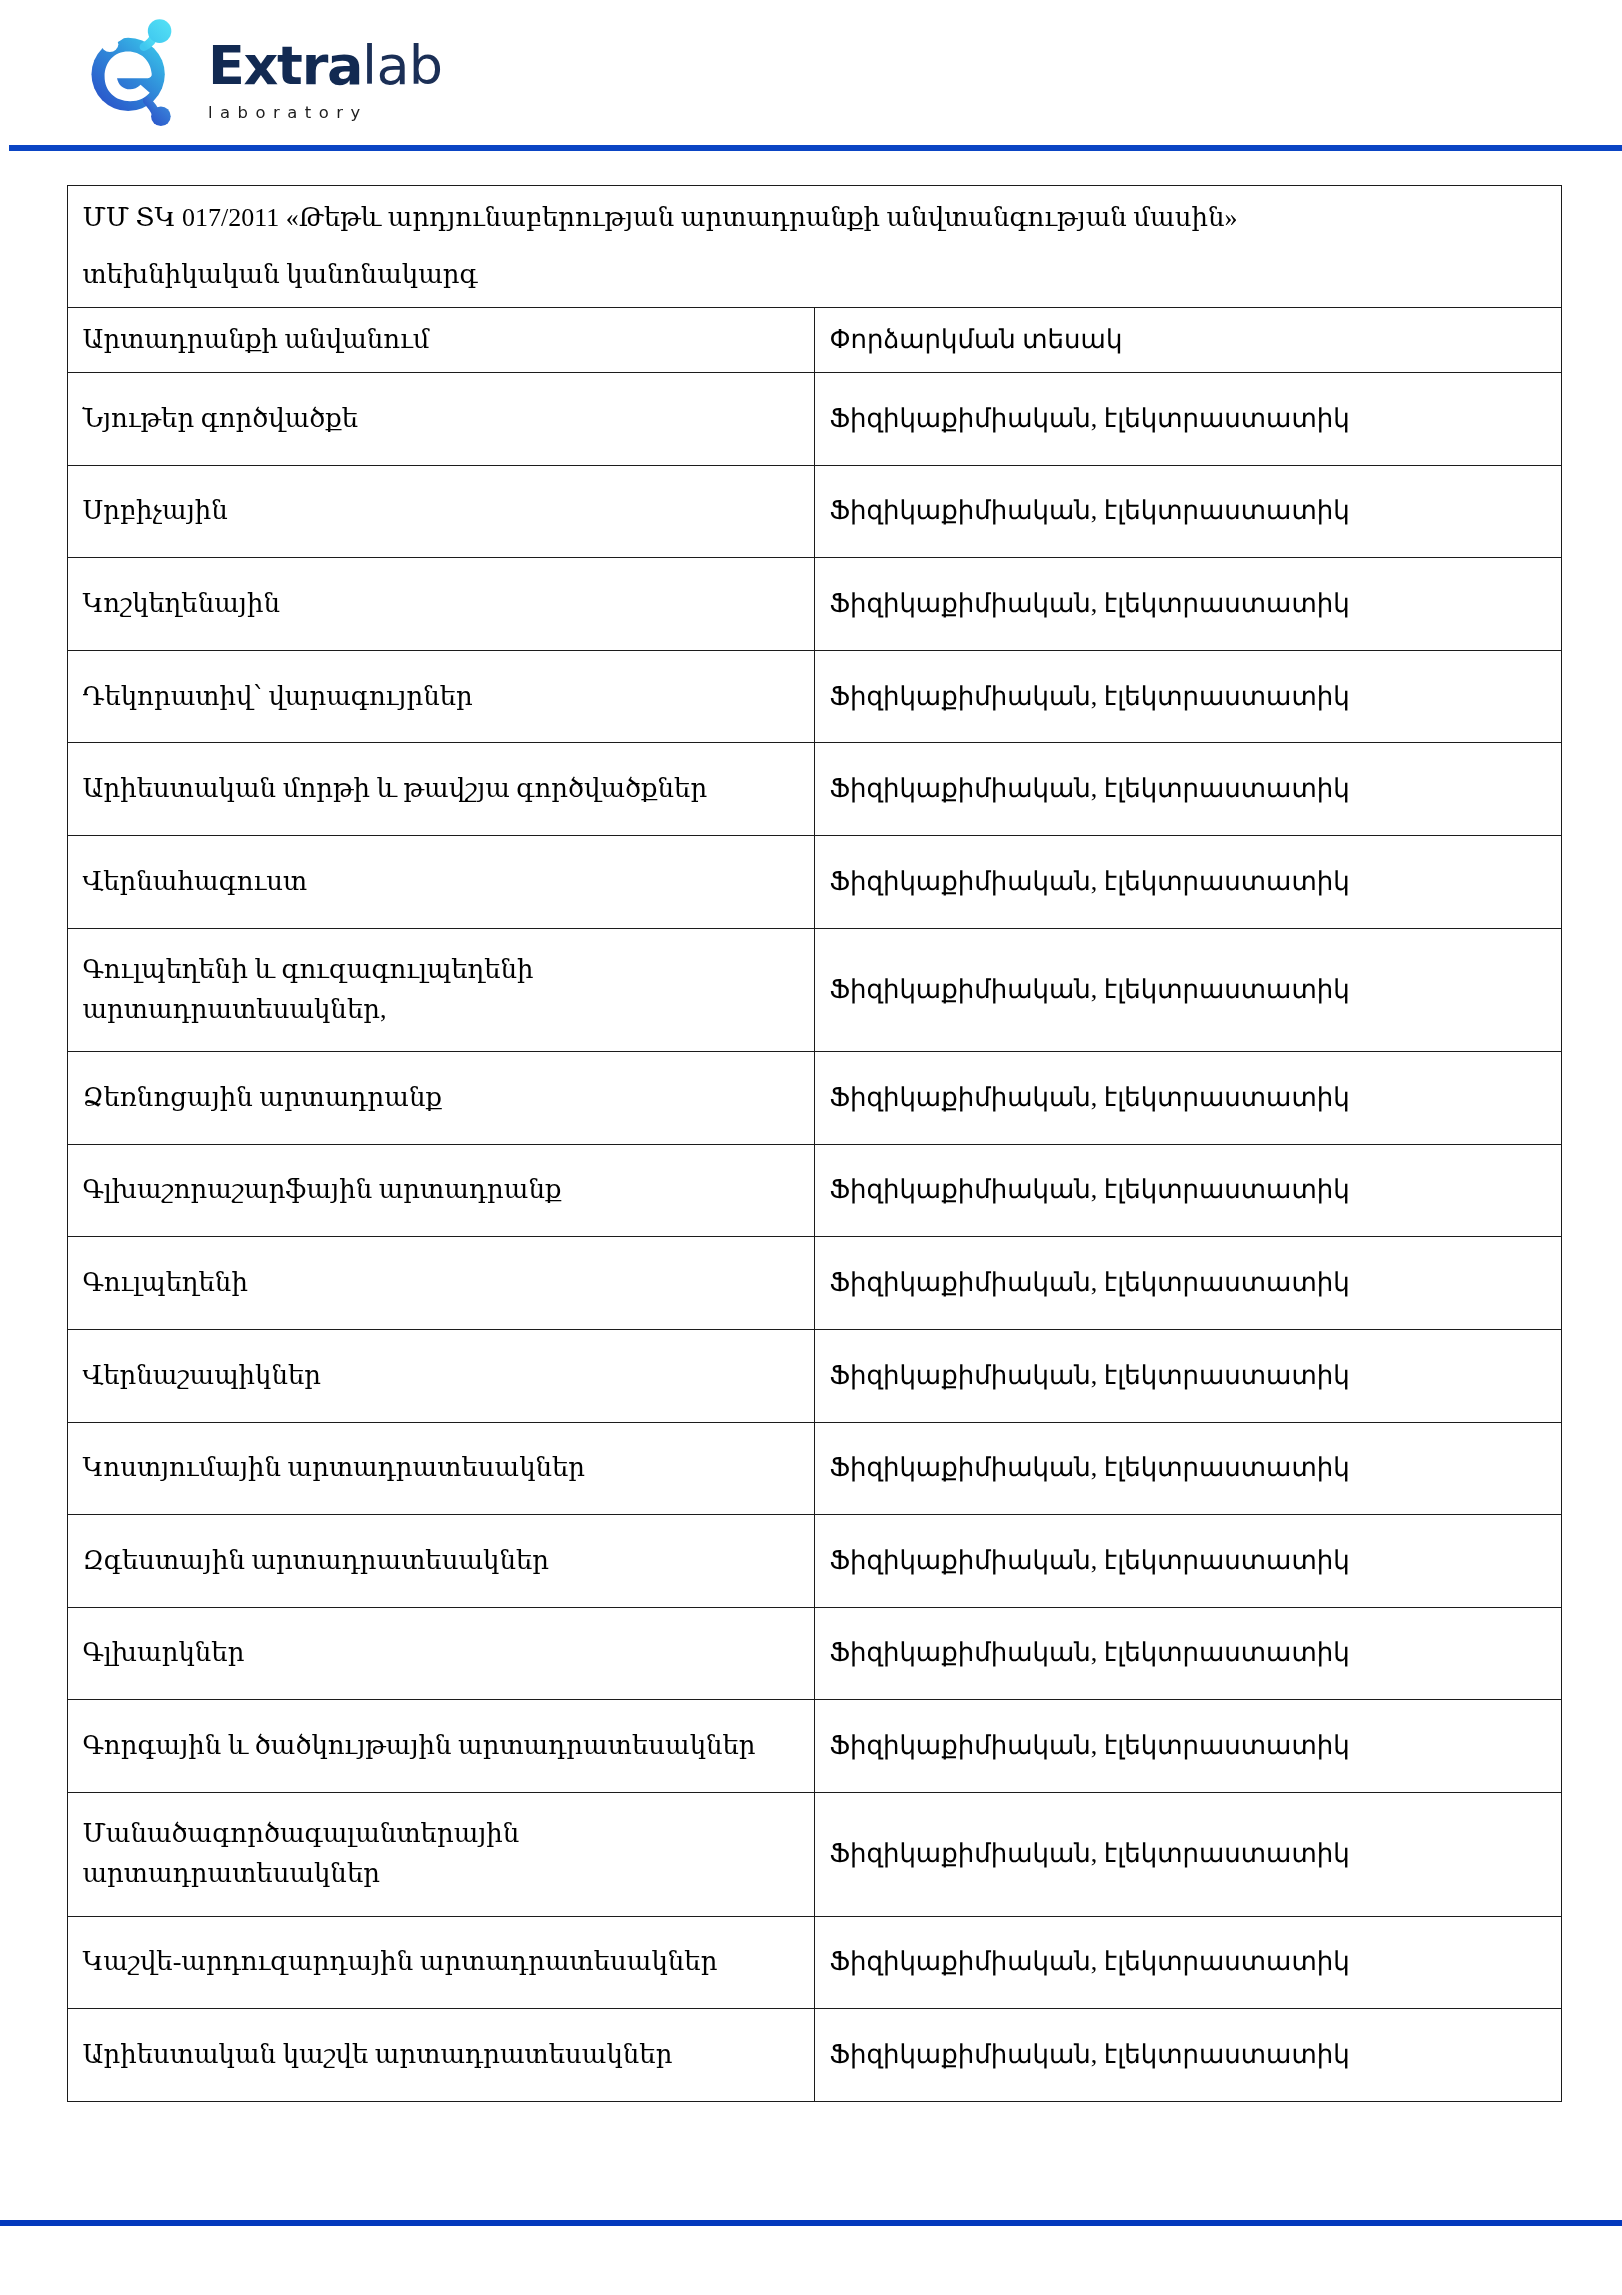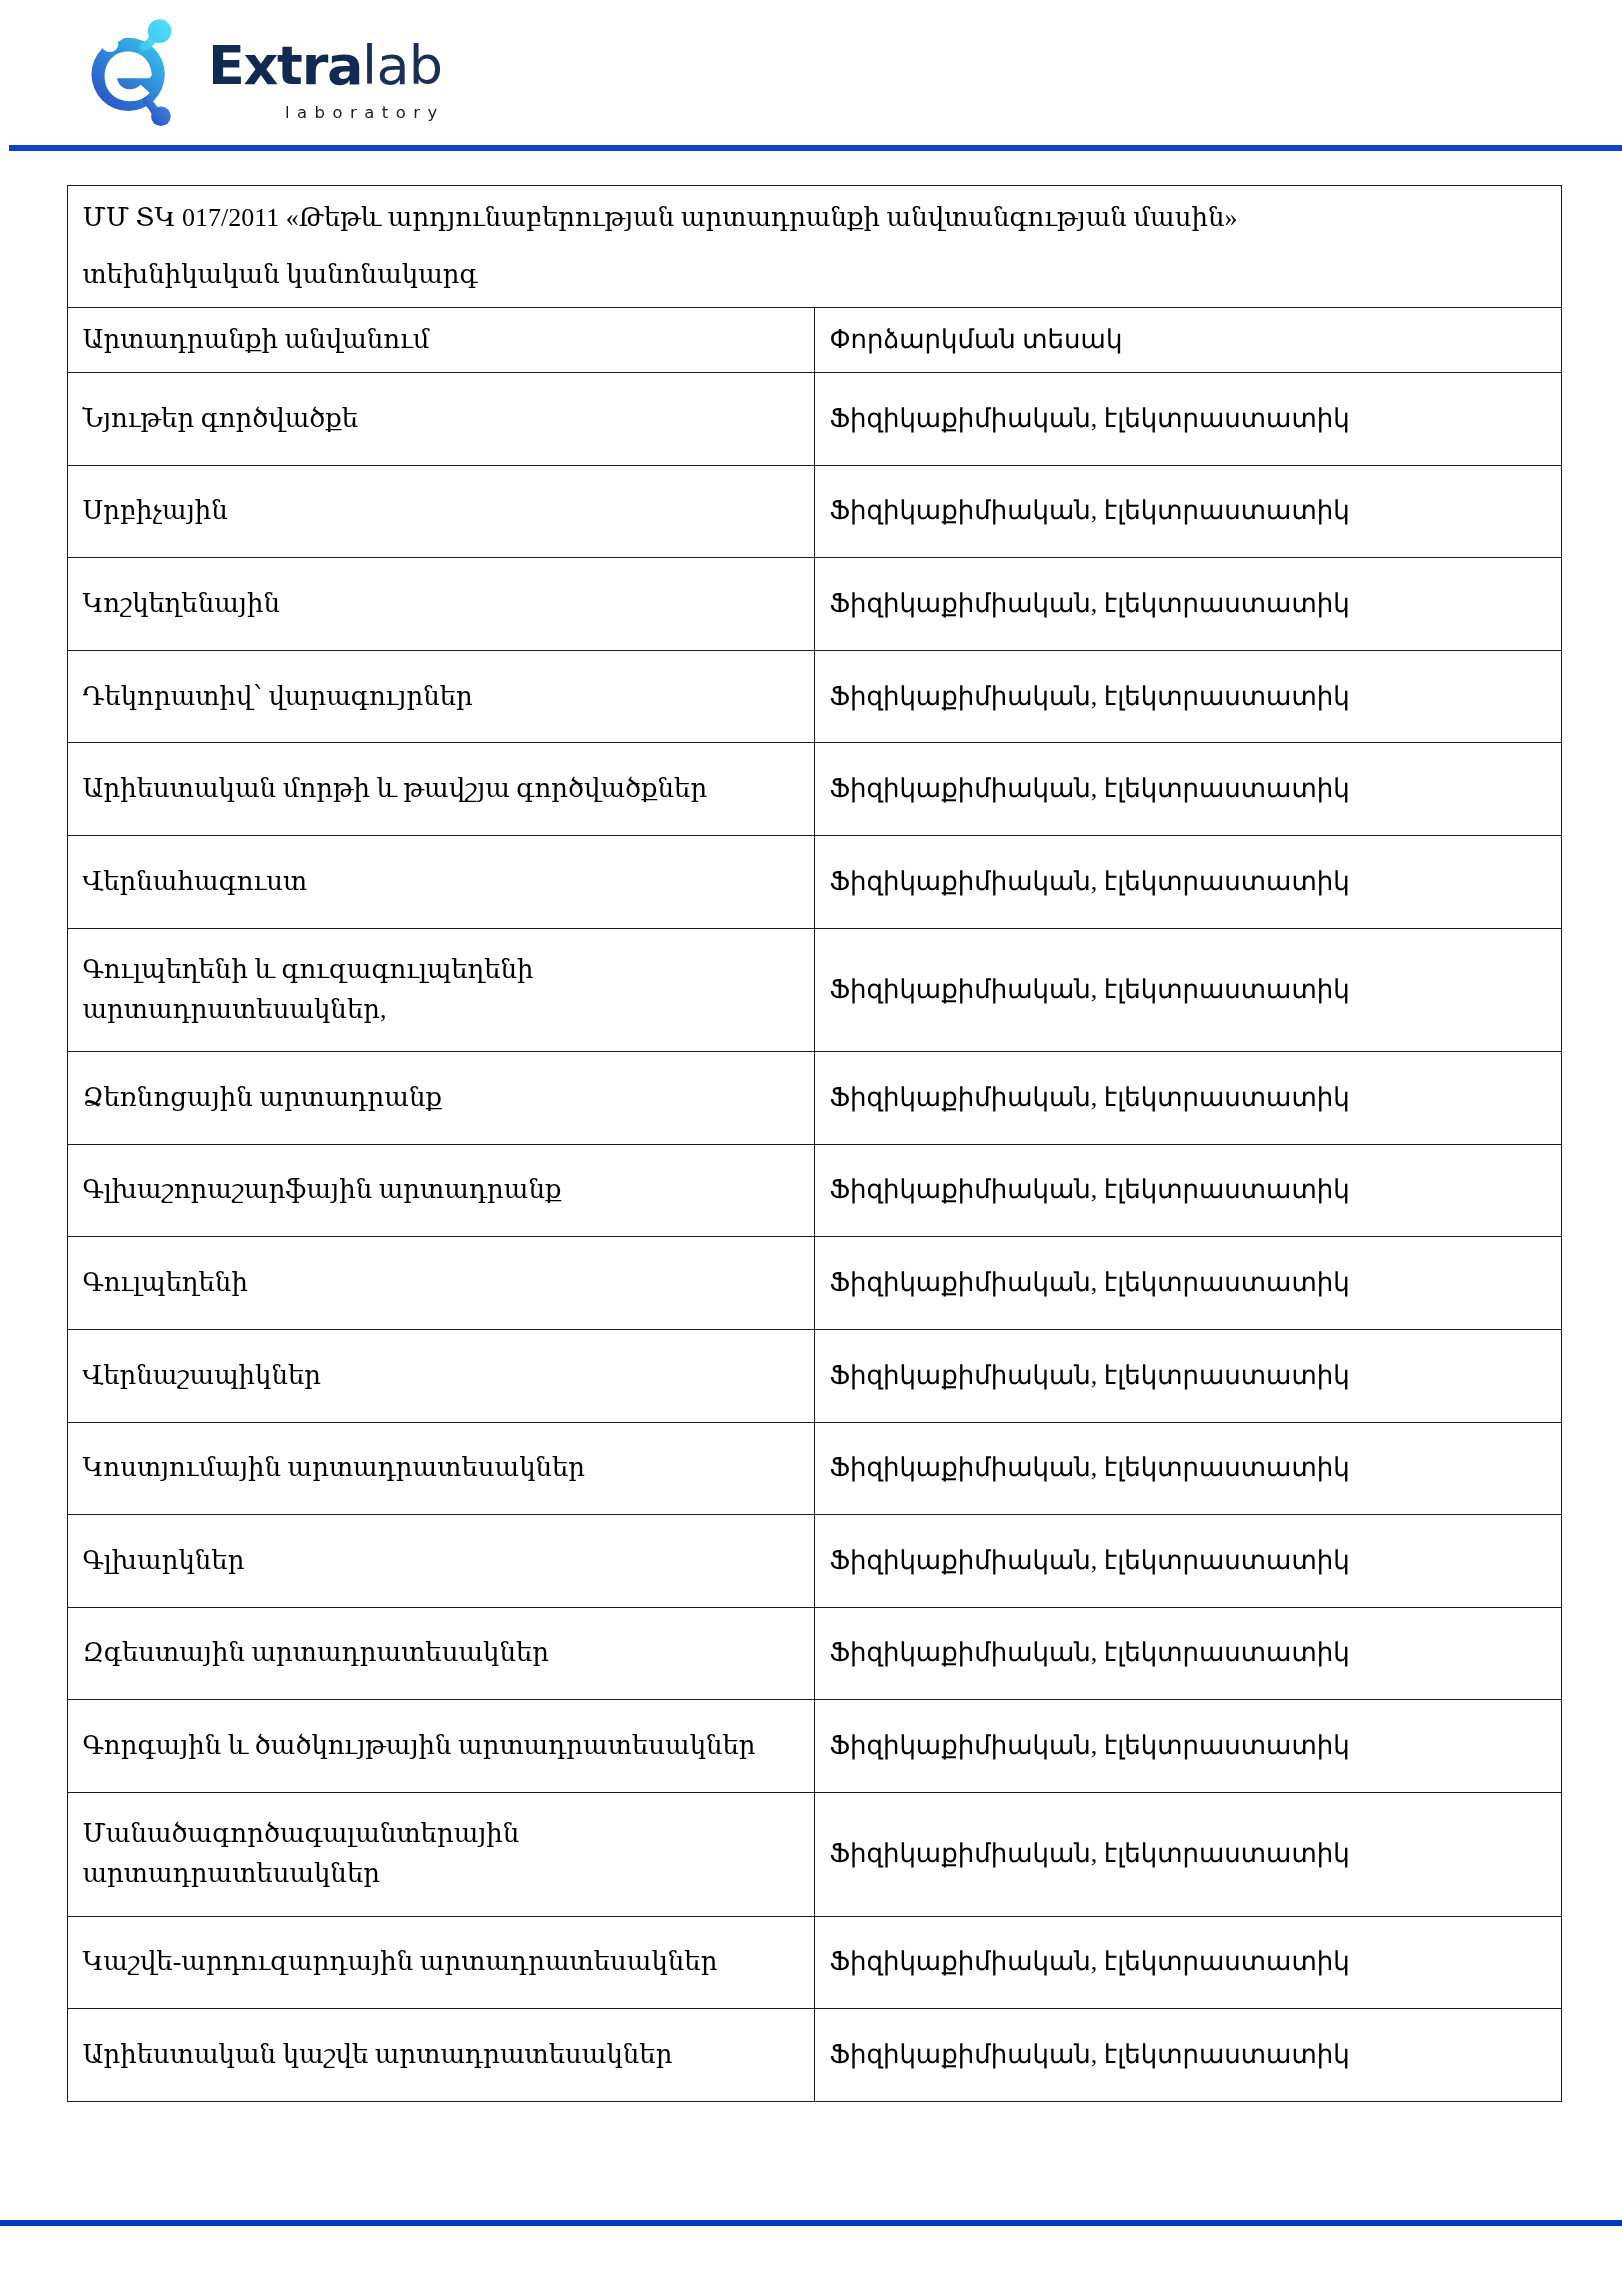--- a/index.html
+++ b/index.html
@@ -64,21 +64,20 @@
     font-size: 54px;
     letter-spacing: -0.7px;
     color: #1b2f56;
   }
   .wm-sub {
     font-family: "DejaVu Sans", sans-serif;
     font-size: 16.4px;
     letter-spacing: 7.5px;
     color: #1d1d1d;
     margin-top: 10.5px;
-    margin-left: 77px;
   }
   .header-rule {
     position: absolute;
     left: 0;
     top: 145px;
     width: 1623px;
     height: 5.9px;
     background: #0b45c4;
   }
 
@@ -243,25 +242,25 @@
       </tr>
       <tr class="body-row">
         <td class="col-name">Վերնաշապիկներ</td>
         <td class="col-test">Ֆիզիկաքիմիական, էլեկտրաստատիկ</td>
       </tr>
       <tr class="body-row">
         <td class="col-name">Կոստյումային արտադրատեսակներ</td>
         <td class="col-test">Ֆիզիկաքիմիական, էլեկտրաստատիկ</td>
       </tr>
       <tr class="body-row">
+        <td class="col-name">Զգեստային արտադրատեսակներ</td>
+        <td class="col-test">Ֆիզիկաքիմիական, էլեկտրաստատիկ</td>
+      </tr>
+      <tr class="body-row">
         <td class="col-name">Գլխարկներ</td>
-        <td class="col-test">Ֆիզիկաքիմիական, էլեկտրաստատիկ</td>
-      </tr>
-      <tr class="body-row">
-        <td class="col-name">Զգեստային արտադրատեսակներ</td>
         <td class="col-test">Ֆիզիկաքիմիական, էլեկտրաստատիկ</td>
       </tr>
       <tr class="body-row">
         <td class="col-name">Գորգային և ծածկույթային  արտադրատեսակներ</td>
         <td class="col-test">Ֆիզիկաքիմիական, էլեկտրաստատիկ</td>
       </tr>
       <tr class="tall-row">
         <td class="col-name">Մանածագործագալանտերային արտադրատեսակներ</td>
         <td class="col-test">Ֆիզիկաքիմիական, էլեկտրաստատիկ</td>
       </tr>

